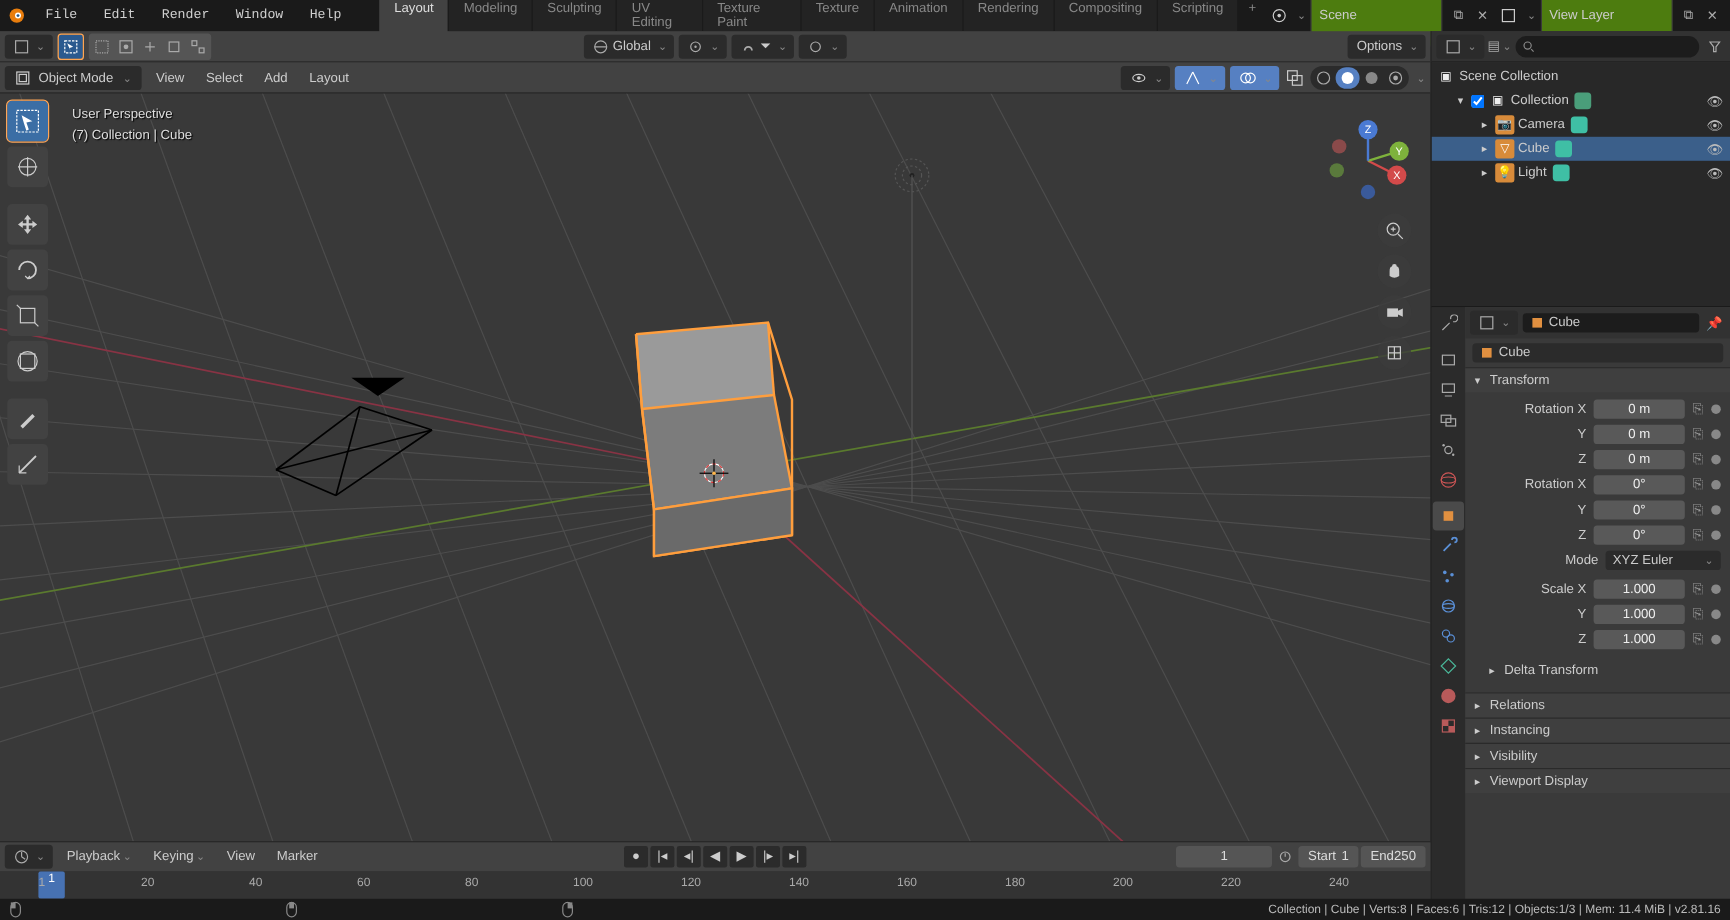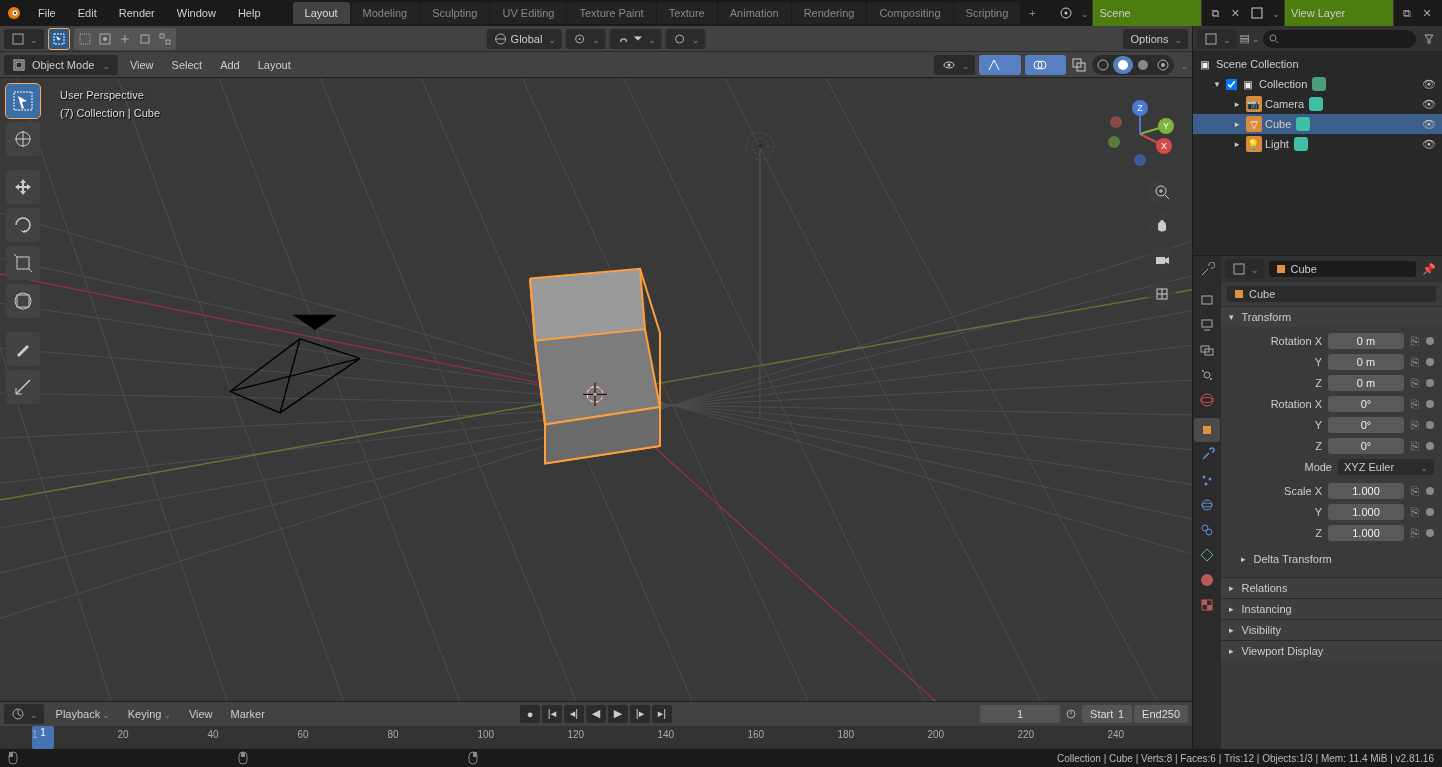--- a/index.html
+++ b/index.html
@@ -1,19 +1,19 @@
 <!DOCTYPE html>
 <html><head>
 <meta charset="utf-8">
 <style>
 * { margin: 0; padding: 0; box-sizing: border-box; font-family: sans-serif; user-select: none; }
 body { background: #2b2b2b; color: #ccc; font-size: 11px; overflow: hidden; width: 1442px; height: 767px; position: relative; }
 .topbar { height: 26px; background: #1a1a1a; display: flex; align-items: center; padding: 0 6px; gap: 2px; }
 .topbar .logo { width: 16px; height: 16px; margin-right: 4px; }
-.topbar .menu-item { padding: 4px 10px; cursor: pointer; color: #d0d0d0; }
+.topbar .menu-item { padding: 4px 10px; cursor: pointer; color: #d0d0d0; font-family: Liberation Mono, monospace; }
 .topbar .tabs { display: flex; margin-left: 20px; gap: 0; }
 .topbar .tab { padding: 5px 12px; background: #232323; color: #888; cursor: pointer; border-radius: 3px 3px 0 0; margin-right: 1px;}
 .topbar .tab.active { background: #424242; color: #ddd; }
 .topbar .tab-add { padding: 5px 8px; color: #888; cursor: pointer; }
 .topbar .right { margin-left: auto; display: flex; align-items: center; gap: 4px; }
 .scene-field { background: #4d7c0f; border-radius: 3px; padding: 19px 6px; display: flex; align-items: center; gap: 4px; min-width: 110px; border:1px solid #3a3a3a;}
 .scene-icons { display:flex; gap:2px; }
 .icon-btn { width: 18px; height: 18px; display: flex; align-items: center; justify-content: center; color: #aaa; cursor: pointer; border-radius: 2px;}
 
 .main { display: flex; height: calc(100% - 26px - 18px); }

